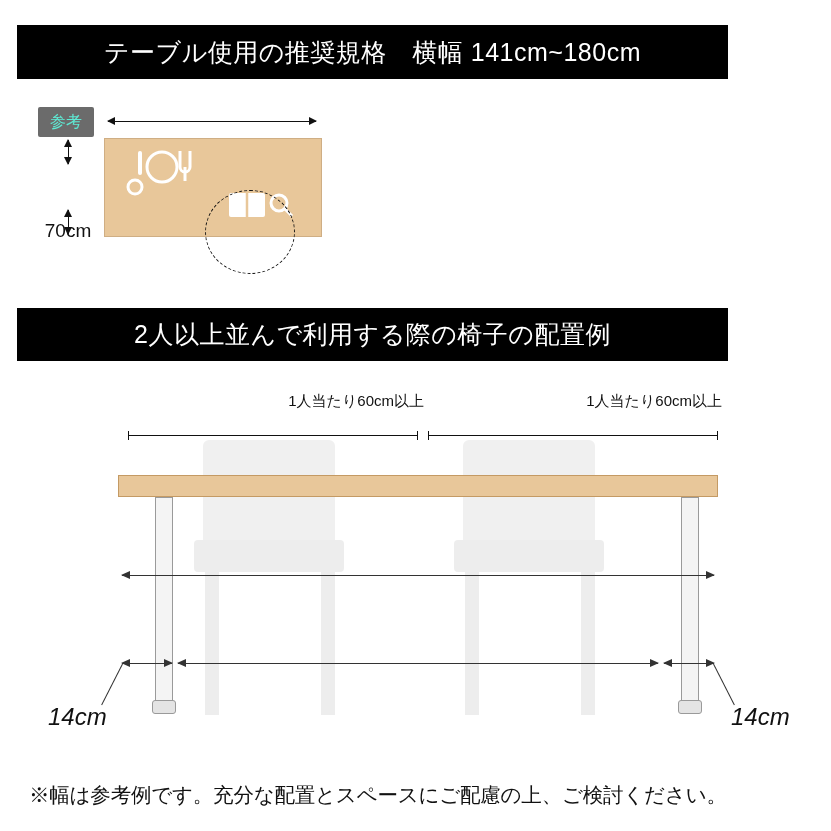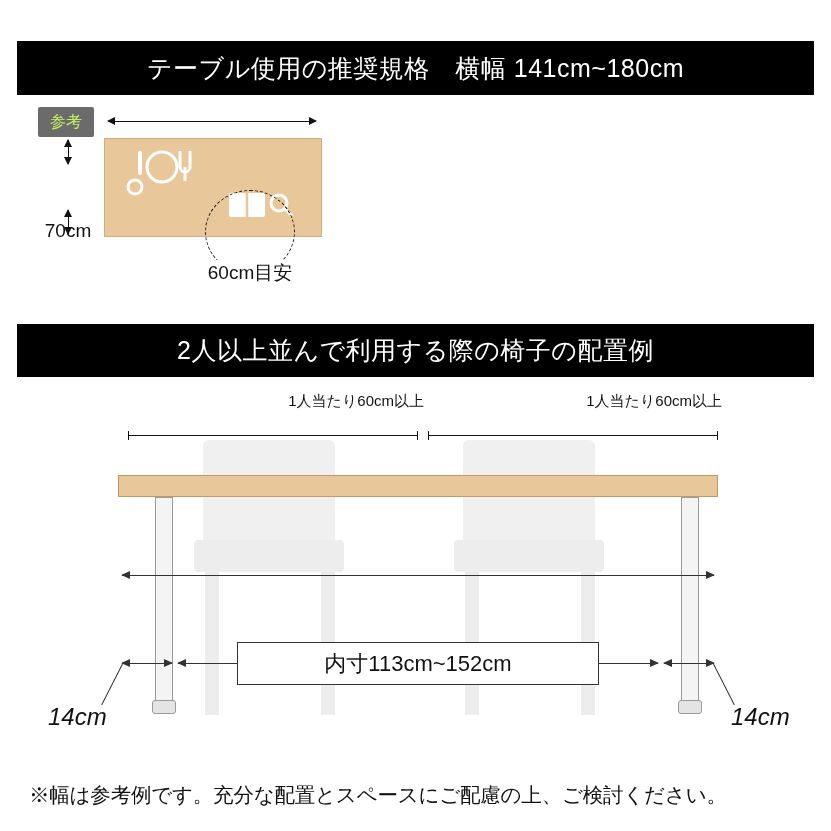--- a/index.html
+++ b/index.html
@@ -13,28 +13,27 @@
     font-family: "Liberation Sans", sans-serif;
     color: #111111;
     overflow: hidden;
     position: relative;
   }
 
   
   .bar {
     position: absolute;
     left: 17px;
-    width: 797px;
+    width: 711px;
     background: #000000;
     color: #ffffff;
     display: flex;
     align-items: center;
     justify-content: center;
     letter-spacing: 0.02em;
-    margin-top: 16px;
   }
   #bar-top {
     top: 25px;
     height: 54px;
     font-size: 25px;
   }
   #bar-mid {
     top: 308px;
     height: 53px;
     font-size: 25px;
@@ -49,21 +48,21 @@
     height: 200px;
   }
 
   .ref-tag {
     position: absolute;
     left: 38px;
     top: 17px;
     width: 56px;
     height: 30px;
     background: #6b6b6b;
-    color: #bef264;
+    color: #5eead4;
     font-size: 16px;
     display: flex;
     align-items: center;
     justify-content: center;
     border-radius: 2px;
   }
 
   
   .table-top {
     position: absolute;
@@ -408,21 +407,20 @@
       <path d="M85 12 v16 a5 5 0 0 1 -10 0 v-16" fill="none" stroke="#ffffff" stroke-width="3"></path>
       <path d="M80 28 v14" stroke="#ffffff" stroke-width="3"></path>
       <rect x="124" y="54" width="36" height="24" rx="2" fill="#ffffff"></rect>
       <path d="M142 54 v24" stroke="#e8c79a" stroke-width="2.5"></path>
       <circle cx="174" cy="64" r="8" fill="none" stroke="#ffffff" stroke-width="3"></circle>
       <path d="M180 70 l7 7" stroke="#ffffff" stroke-width="3"></path>
     </svg>
   </div>
 
   <div id="dash-circle"></div>
-  <div id="dash-label">60cm目安</div>
 
 </div>
 
 <div class="bar" id="bar-mid">
   <span>2人以上並んで利用する際の椅子の配置例</span>
 </div>
 
 <div id="section-two">
 
   <div class="span-label" id="span-label-left">1人当たり60cm以上</div>
@@ -445,23 +443,20 @@
 
   <div id="table-top-bar"></div>
   <div class="table-leg" id="leg-left"></div>
   <div class="table-leg" id="leg-right"></div>
   <div class="leg-foot" id="foot-left"></div>
   <div class="leg-foot" id="foot-right"></div>
 
   <div class="meas-line" id="meas-line-top"></div>
 
   <div class="meas-line" id="meas-line-mid"></div>
-  <div class="meas-box" id="meas-box-mid">
-    <span>内寸113cm~152cm</span>
-  </div>
 
   <div class="small-line" id="small-line-left"></div>
   <div class="small-line" id="small-line-right"></div>
   <div class="lead" id="lead-left"></div>
   <div class="lead" id="lead-right"></div>
 
   <div class="cm14" id="cm14-left">14cm</div>
   <div class="cm14" id="cm14-right">14cm</div>
 </div>
 

